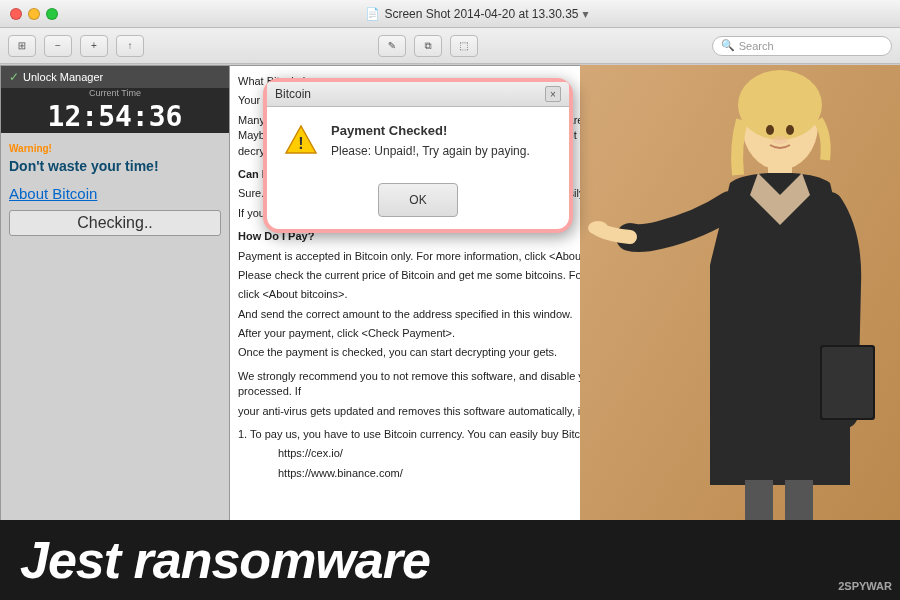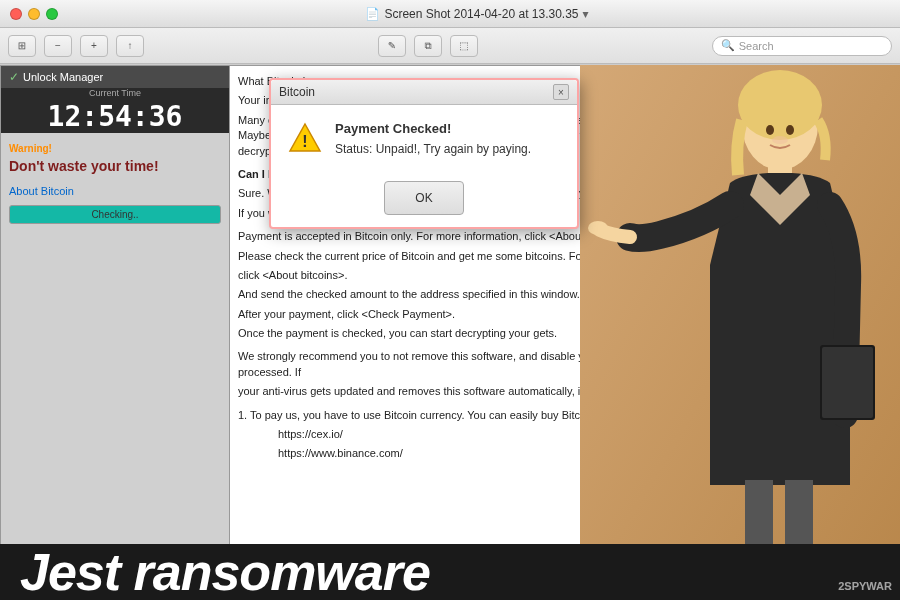--- a/index.html
+++ b/index.html
@@ -132,39 +132,40 @@
       background: #d0d0d0;
       flex: 1;
     }
     .warning-label {
       color: #ff8c00;
       font-size: 10px;
       font-weight: bold;
       margin-bottom: 4px;
     }
     .warning-text {
-      color: #7f1d1d;
+      color: #0c4a6e;
       font-size: 14px;
       font-weight: bold;
       line-height: 1.2;
       margin-bottom: 10px;
     }
     .link-item {
       color: #0066cc;
-      font-size: 11px;
+      font-size: 15px;
+      text-decoration: underline;
       cursor: pointer;
       display: block;
       margin-bottom: 4px;
     }
     .checking-btn {
-      background: #14b8a6;
+      background: #e5e5e5;
       border: 1px solid #999;
       border-radius: 3px;
       padding: 3px 8px;
-      font-size: 10px;
+      font-size: 16px;
       color: #333;
       text-align: center;
       margin-top: 8px;
       cursor: pointer;
     }
 
     
     .right-panel {
       flex: 1;
       background: white;
@@ -185,25 +186,25 @@
     }
     .section-header {
       font-weight: bold;
       margin-bottom: 2px;
     }
 
     
     .bitcoin-dialog {
       position: absolute;
       top: 78px;
-      left: 269px;
+      left: 263px;
       width: 310px;
       background: white;
-      border: 2px solid #fca5a5;
-      border-radius: 4px;
+      border: 4px solid #fca5a5;
+      border-radius: 16px;
       box-shadow: 2px 4px 16px rgba(0,0,0,0.4);
       z-index: 100;
     }
     .dialog-titlebar {
       background: linear-gradient(to bottom, #f0f0f0, #ddd);
       padding: 4px 8px;
       display: flex;
       align-items: center;
       justify-content: space-between;
       border-bottom: 1px solid #bbb;
@@ -284,21 +285,21 @@
       overflow: hidden;
       z-index: 5;
     }
 
     
     .bottom-banner {
       position: absolute;
       bottom: 0;
       left: 0;
       right: 0;
-      height: 56px;
+      height: 80px;
       background: #1a1a1a;
       display: flex;
       align-items: center;
       padding: 0 20px;
       z-index: 20;
     }
     .banner-title {
       font-size: 52px;
       font-weight: 900;
       color: white;
@@ -388,24 +389,25 @@
       <p>What Bitcoin is:</p>
       <p>Your important files are encrypted.</p>
       <p>Many of your documents, photos, videos, databases and other files are no longer accessible because they have been encrypted. Maybe you are busy looking for a way to recover your files, but do not waste your time. Nobody can recover your files without our decryption service.</p>
     </div>
     <div class="content-section">
       <p class="section-header">Can I Recover My Files?</p>
       <p>Sure. We guarantee that you can recover all your files safely and easily. But you have not so much time.</p>
       <p>If you want to decrypt all your files, you need to pay.</p>
     </div>
     <div class="content-section">
+      <p class="section-header">How Do I Pay?</p>
       <p>Payment is accepted in Bitcoin only. For more information, click &lt;About bitcoin&gt;.</p>
       <p>Please check the current price of Bitcoin and get me some bitcoins. For more information about bitcoins,</p>
       <p>click &lt;About bitcoins&gt;.</p>
-      <p>And send the checked amount to the address specified in this window.</p>
+      <p>And send the correct amount to the address specified in this window.</p>
       <p>After your payment, click &lt;Check Payment&gt;.</p>
       <p>Once the payment is checked, you can start decrypting your gets.</p>
     </div>
     <div class="content-section">
       <p>We strongly recommend you to not remove this software, and disable your anti-virus for a while, until you pay and the payment gets processed. If</p>
       <p>your anti-virus gets updated and removes this software automatically, it will not be able to recover your files even if you pay!</p>
     </div>
     <div class="content-section">
       <p>1. To pay us, you have to use Bitcoin currency. You can easily buy Bitcoins at these websites:</p>
       <p style="padding-left:40px;">https://cex.io/</p>
@@ -421,21 +423,21 @@
   </div>
   <div class="dialog-body">
     <div class="warning-icon">
       <svg width="36" height="36" viewBox="0 0 36 36">
         <polygon points="18,3 33,30 3,30" fill="#ffcc00" stroke="#cc8800" stroke-width="1.5"></polygon>
         <text x="18" y="26" text-anchor="middle" font-size="16" font-weight="bold" fill="#333">!</text>
       </svg>
     </div>
     <div class="dialog-content">
       <div class="dialog-main-text">Payment Checked!</div>
-      <div class="dialog-sub-text">Status: Unpaid!, Try again by paying.</div>
+      <div class="dialog-sub-text">Please: Unpaid!, Try again by paying.</div>
     </div>
   </div>
   <div class="dialog-footer">
     <button class="ok-button">OK</button>
   </div>
 </div>
 
 <div class="photo-overlay">
   <svg width="320" height="535" viewBox="0 0 320 535" xmlns="http://www.w3.org/2000/svg">
 

